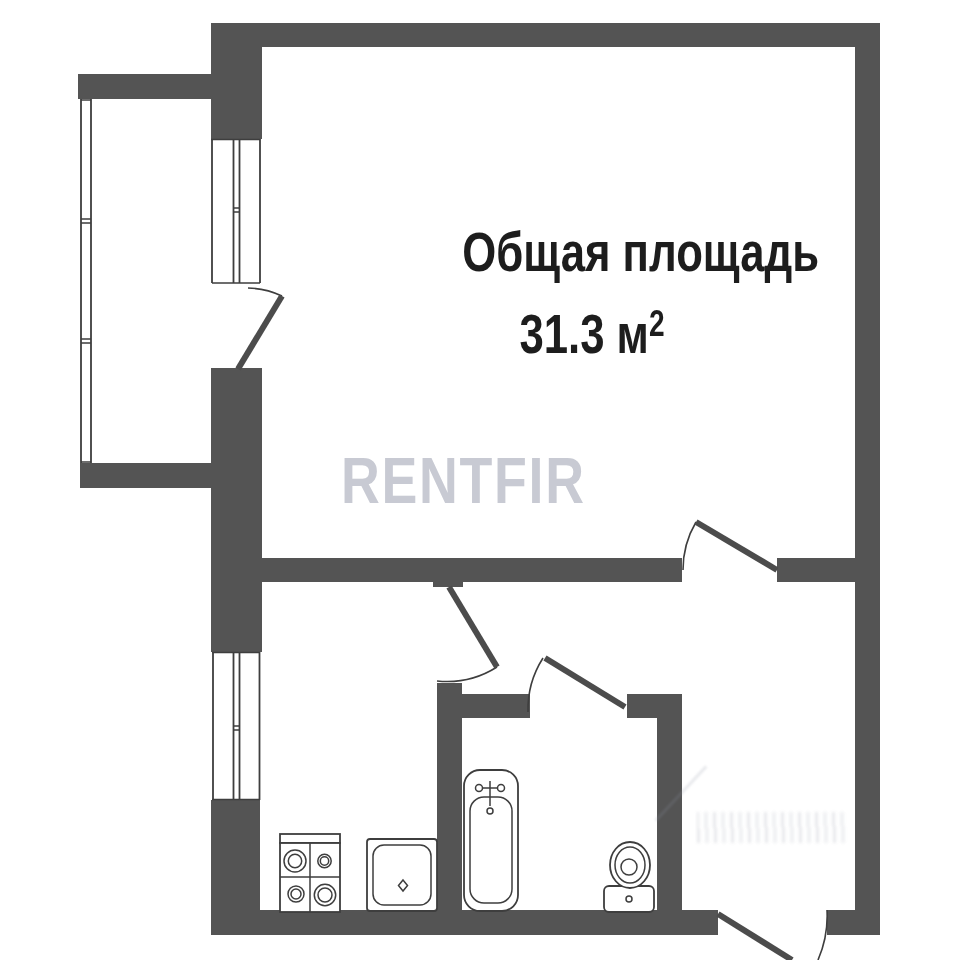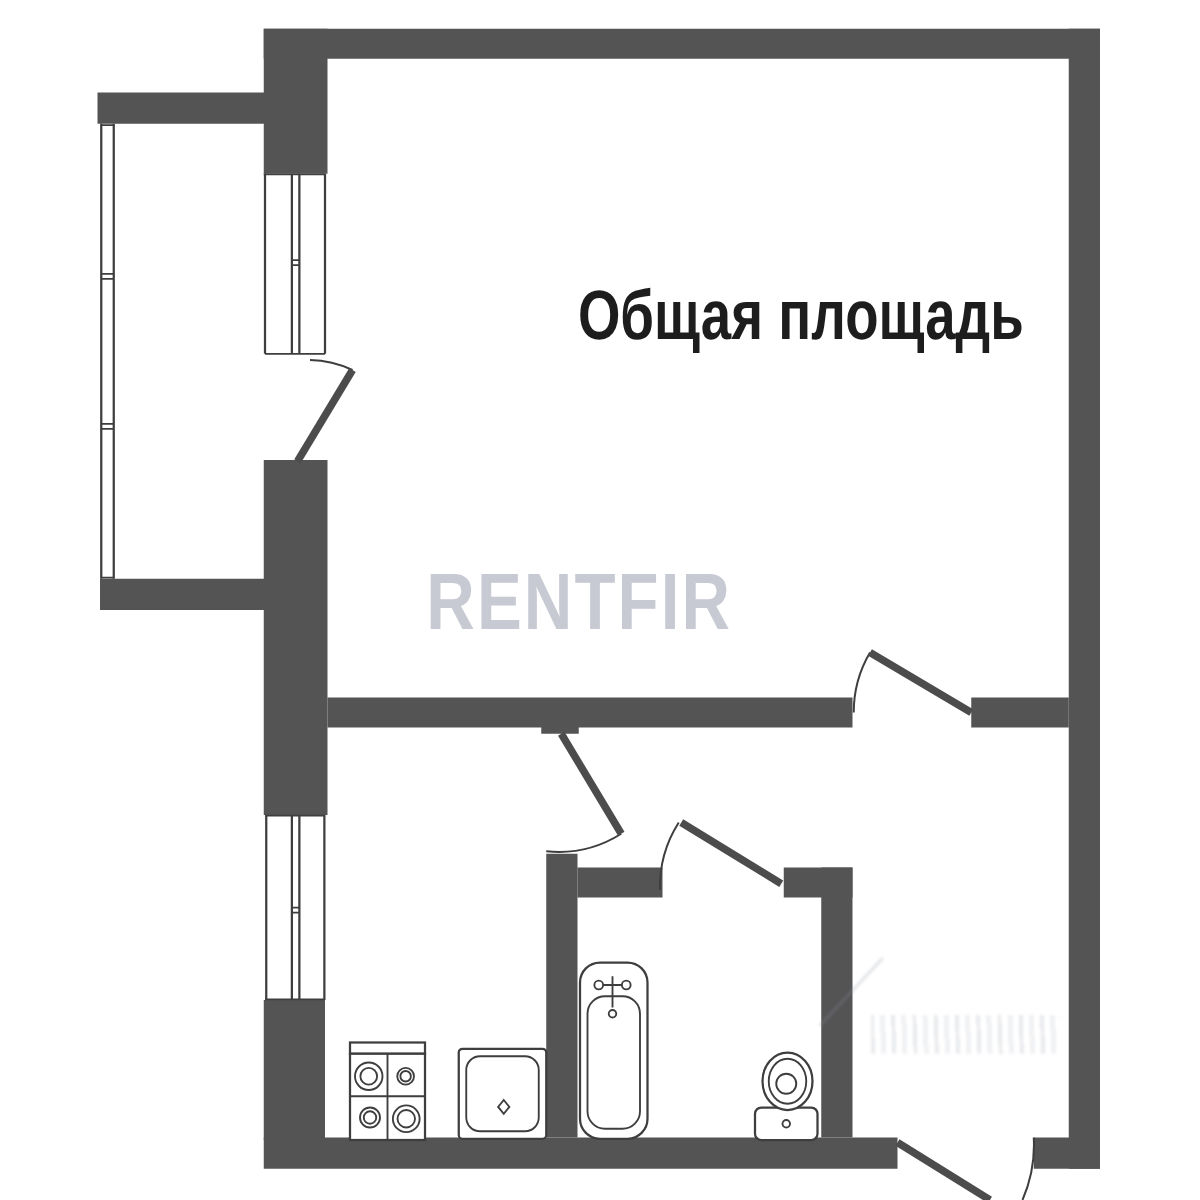--- a/index.html
+++ b/index.html
@@ -143,19 +143,22 @@
       <ellipse class="fx" cx="630" cy="865" rx="20" ry="23"></ellipse>
       <ellipse class="fx2" cx="630" cy="865" rx="15" ry="18"></ellipse>
       <circle class="fx2" cx="629" cy="867" r="8"></circle>
     </g>
   </svg>
 
   <div class="title-line" style="top:219px;">
     <span class="squeeze">Общая площадь</span>
   </div>
 
+  <div class="title-line" style="top:301px;">
+    <span class="squeeze"><span>31.3</span><span> м</span><span class="sup">2</span></span>
+  </div>
 
   <div id="brand-watermark">RENTFIR</div>
 
   <div id="faint-streak"></div>
   <div id="faint-smudge"></div>
 
 </div>
 
 </body></html>

